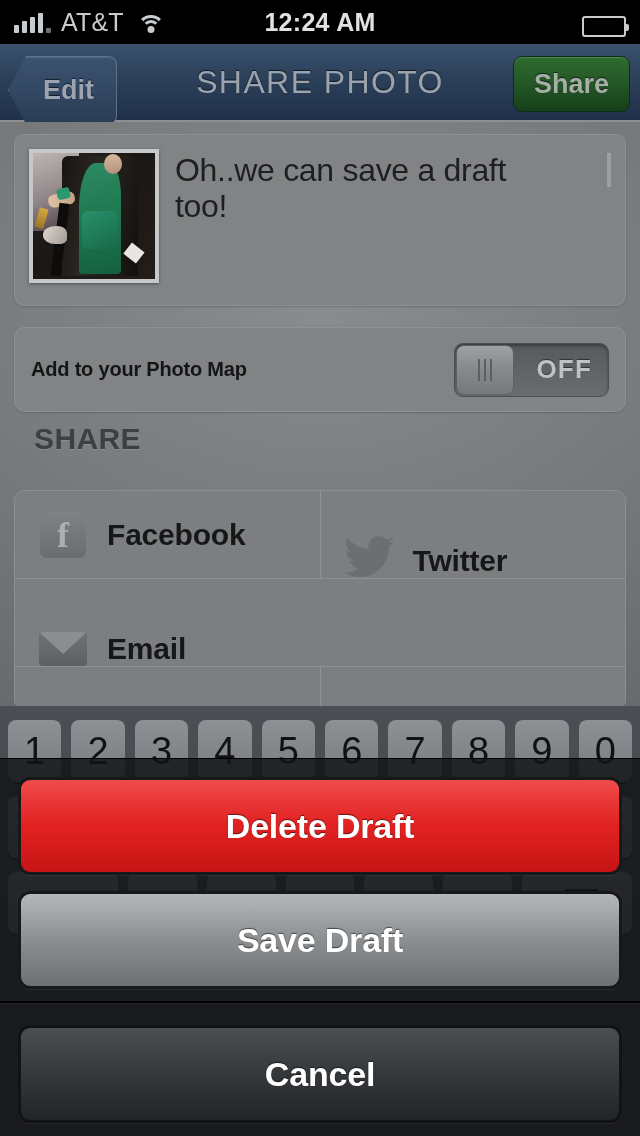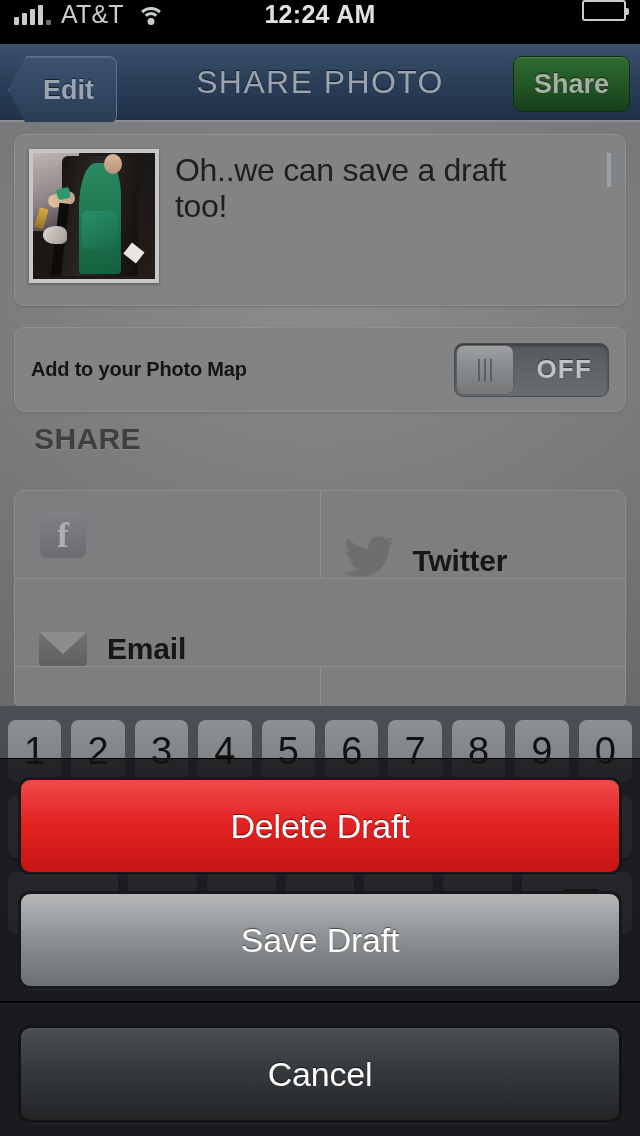--- a/index.html
+++ b/index.html
@@ -6,21 +6,21 @@
   html,body { width:640px; height:1136px; overflow:hidden; background:#000; }
   body {
     font-family:"Liberation Sans","DejaVu Sans",sans-serif;
     -webkit-font-smoothing:antialiased;
     position:relative;
   }
 
   
   #status-bar{
     position:absolute; left:0; top:0; width:640px; height:37px;
-    background:#000; display:flex; align-items:flex-start;
+    background:#000; display:flex; align-items:flex-end;
     padding:0 14px; color:#c9ccce;border-radius:18px;
   }
   #status-left{ display:flex; align-items:center; gap:10px; flex:1; }
   .sig-bars{ display:flex; align-items:flex-end; gap:3px; height:20px; }
   .sig-bars i{ display:block; width:5px; background:#c9ccce; border-radius:1px; }
   .sig-bars i:nth-child(1){ height:8px; }
   .sig-bars i:nth-child(2){ height:12px; }
   .sig-bars i:nth-child(3){ height:16px; }
   .sig-bars i:nth-child(4){ height:20px; }
   .sig-bars i:nth-child(5){ height:5px; background:#6d7173; }
@@ -262,21 +262,21 @@
   }
   #save-draft-button{
     background:linear-gradient(180deg,#b5b7b9 0%,#8d9092 48%,#6d7072 100%);
   }
   #cancel-button{
     background:linear-gradient(180deg,#4c4f52 0%,#36393c 48%,#222426 100%);
     border:3px solid #121315;
     margin-bottom:0;
   }
   .sheet-label{
-    font-size:34px; font-weight:400; color:#fff;
+    font-size:34px; font-weight:700; color:#fff;
     text-shadow:0 -1px 1px rgba(0,0,0,.55); letter-spacing:-.2px;
   }
   #sheet-divider{
     position:absolute; left:0; top:242px; width:640px; height:2px;
     background:#000; box-shadow:0 1px 0 rgba(255,255,255,.06);
   }
   #sheet-group-bottom{
     position:absolute; left:0; top:244px; width:632px; height:134px;
     padding:22px 18px 0 18px;
   }
@@ -354,20 +354,21 @@
   </div>
 
   <div id="share-heading">SHARE</div>
 
   <div id="share-grid">
     <div class="share-row">
       <div class="share-cell">
         <span class="share-icon">
             <span class="fb-icon">f</span>
           </span>
+        <span class="share-name">Facebook</span>
       </div>
       <div class="share-cell">
         <span class="share-icon">
           <svg width="50" height="42" viewBox="0 0 24 20">
               <path fill="#6c6e70" d="M24 2.4a9.8 9.8 0 0 1-2.83.78A4.94 4.94 0 0 0 23.34.38a9.87 9.87 0 0 1-3.13 1.2A4.92 4.92 0 0 0 11.8 6.03 13.96 13.96 0 0 1 1.67.9a4.92 4.92 0 0 0 1.52 6.57 4.9 4.9 0 0 1-2.23-.62v.06a4.92 4.92 0 0 0 3.95 4.83 4.96 4.96 0 0 1-2.22.08 4.93 4.93 0 0 0 4.6 3.42A9.88 9.88 0 0 1 0 17.3a13.94 13.94 0 0 0 7.55 2.21c9.05 0 14-7.5 14-14v-.64A10 10 0 0 0 24 2.4z"></path>
             </svg>
         </span>
         <span class="share-name">Twitter</span>
       </div>
     </div>

